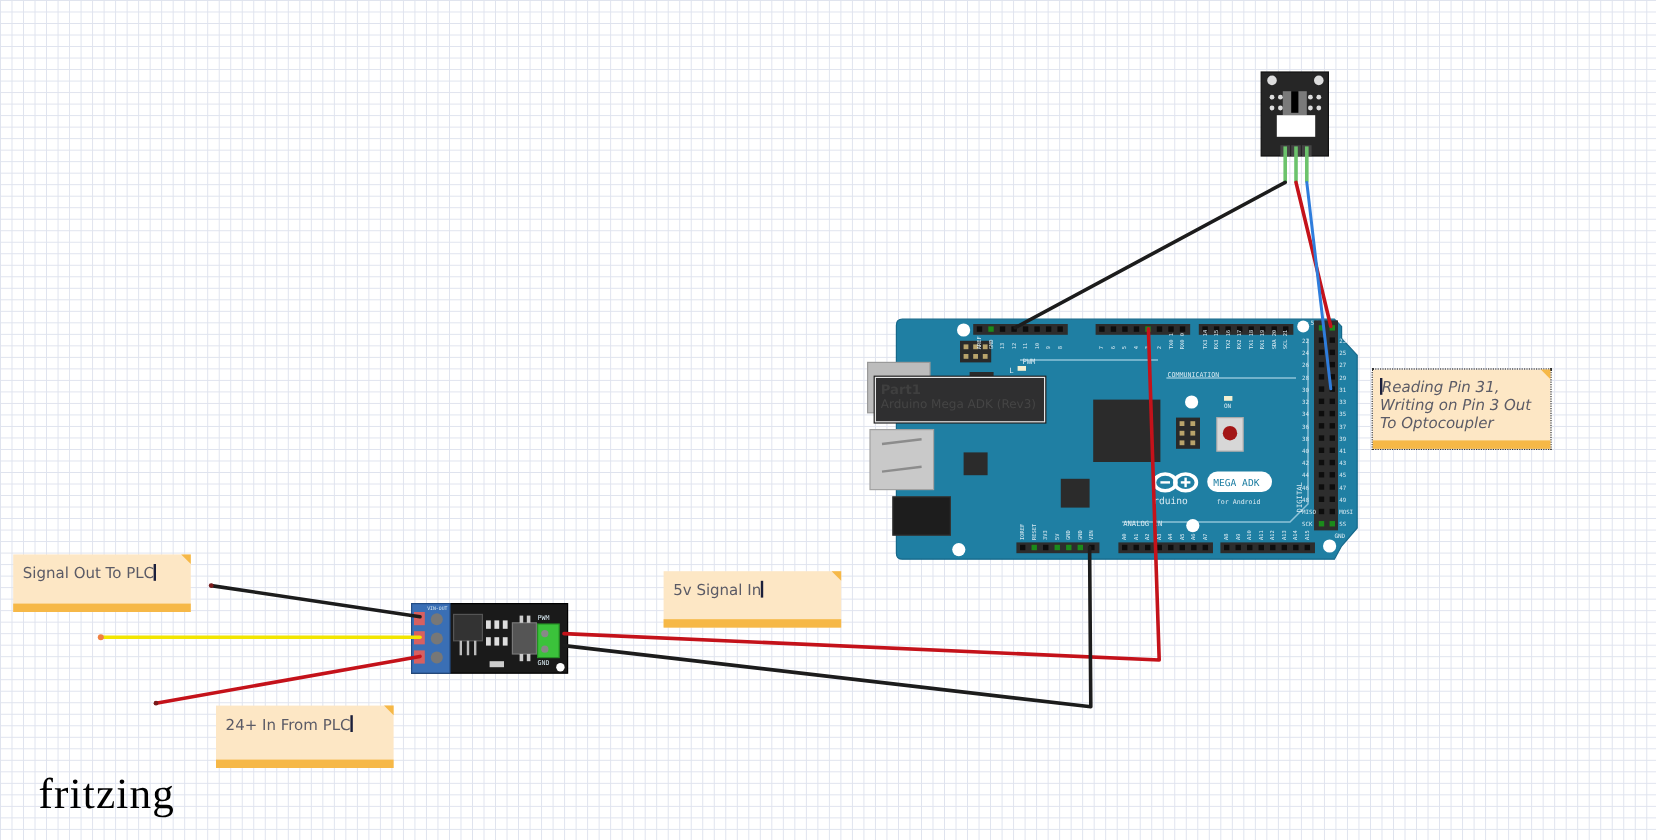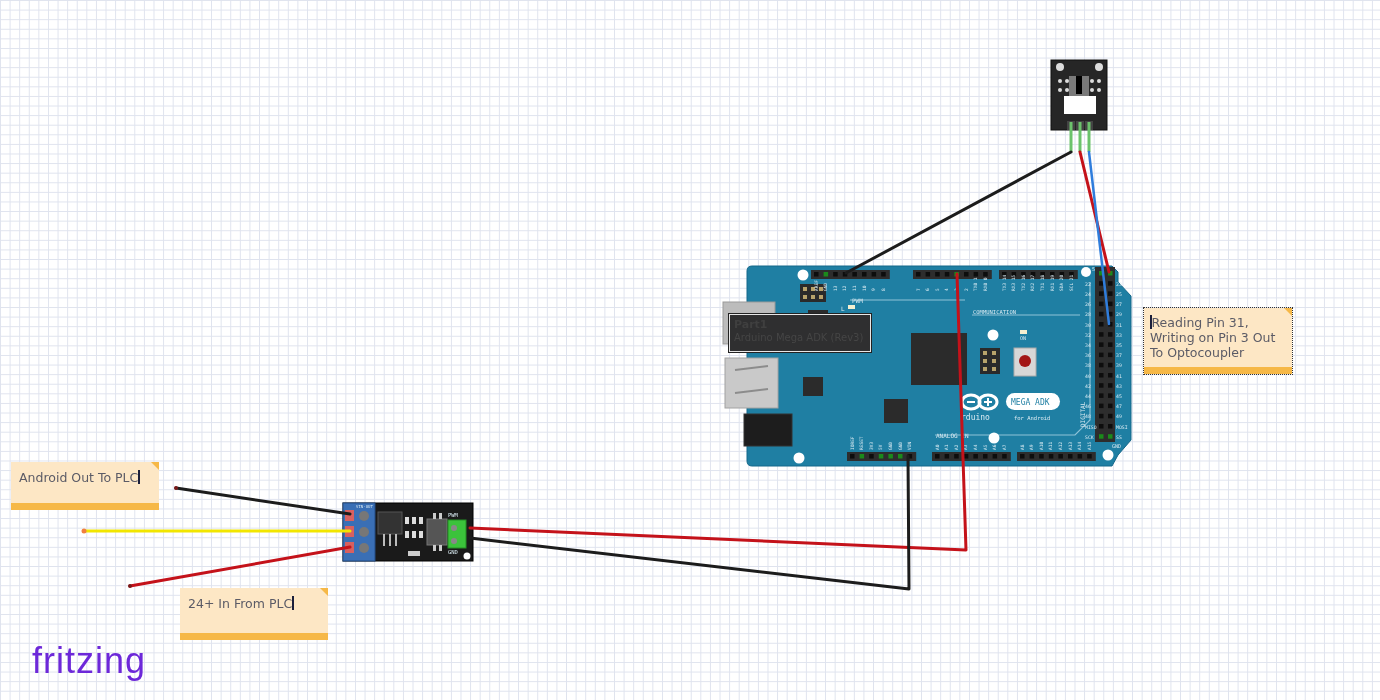--- a/index.html
+++ b/index.html
@@ -26,22 +26,22 @@
   .note .bar {
     position: absolute; left: 0; right: 0; bottom: 0; height: 7px; background: #f6b847;
   }
   .note .caret {
     display: inline-block; width: 1.5px; height: 14px; background: #1b1f3b;
     vertical-align: -2px; margin-left: 0;
   }
   .note.selected { outline: 1.5px dotted #333; outline-offset: 0; }
 
   .logo {
-    position: absolute; left: 32px; top: 640px; font-size: 36px; color: #6d28d9;
-    font-family: Liberation Sans, sans-serif; letter-spacing: 1px; font-weight: normal;
+    position: absolute; left: 32px; top: 640px; font-size: 36px; color: #000000;
+    font-family: Liberation Serif, serif; letter-spacing: 1px; font-weight: normal;
   }
 
   .part-label {
     position: absolute; left: 729px; top: 314px; width: 142px; height: 38px;
     background: #2f2f30; border: 1px solid #e6e6e6; box-shadow: 0 0 0 1px #222;
     color: #474747; font-size: 10px; line-height: 13px; padding: 3px 4px; box-sizing: border-box;
     overflow: hidden; white-space: nowrap;
   }
   .part-label .title { font-weight: bold; font-size: 11px; color: #3f3f3f; }
   .part-label .sub { color: #454545; }
@@ -393,32 +393,37 @@
     <line x1="176" y1="488" x2="350" y2="514" stroke="#1c1c1c" stroke-width="3" stroke-linecap="round"></line>
     <line x1="84" y1="531" x2="350" y2="531" stroke="#f2e600" stroke-width="3" stroke-linecap="round"></line>
     <circle cx="84" cy="531" r="2.5" fill="#f08040"></circle>
     <line x1="130" y1="586" x2="350" y2="547" stroke="#c4121a" stroke-width="3" stroke-linecap="round"></line>
     <circle cx="176" cy="488" r="2" fill="#7a1a1a"></circle>
     <circle cx="130" cy="586" r="2" fill="#7a1a1a"></circle>
   </svg>
 
 
   <div class="note" style="left:11px; top:462px; width:148px; height:48px; padding-top:8px;">
-    <span>Android Out To PLC</span><span class="caret"></span>
+    <span>Signal Out To PLC</span><span class="caret"></span>
     <div class="fold"></div>
     <div class="bar"></div>
   </div>
 
+  <div class="note" style="left:553px; top:476px; width:148px; height:47px; padding-top:8px;">
+    <span>5v Signal In</span><span class="caret"></span>
+    <div class="fold"></div>
+    <div class="bar"></div>
+  </div>
 
   <div class="note" style="left:180px; top:588px; width:148px; height:52px; padding-top:8px;">
     <span>24+ In From PLC</span><span class="caret"></span>
     <div class="fold"></div>
     <div class="bar"></div>
   </div>
 
-  <div class="note selected" style="left:1144px; top:308px; width:148px; height:66px; padding-top:7px; padding-left:6px;">
+  <div class="note selected" style="left:1144px; top:308px; width:148px; height:66px; padding-top:7px; padding-left:6px;font-style:italic;">
     <span class="caret"></span><span>Reading Pin 31, Writing on Pin 3 Out To Optocoupler</span>
     <div class="fold"></div>
     <div class="bar"></div>
   </div>
 
   <div class="logo">fritzing</div>
 </div>
 
 </body></html>

